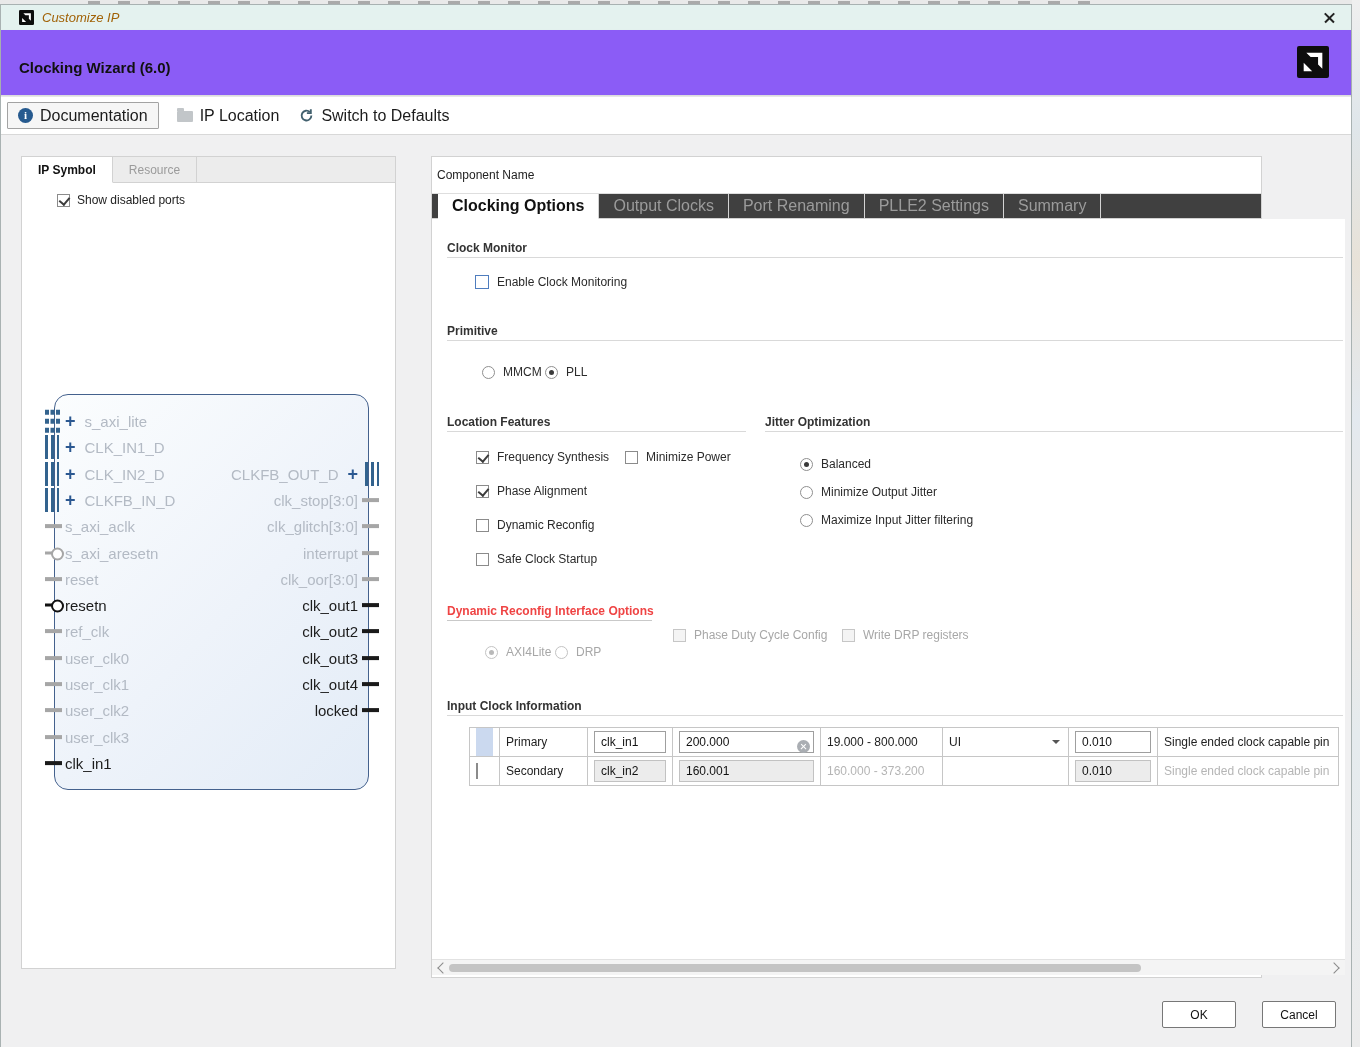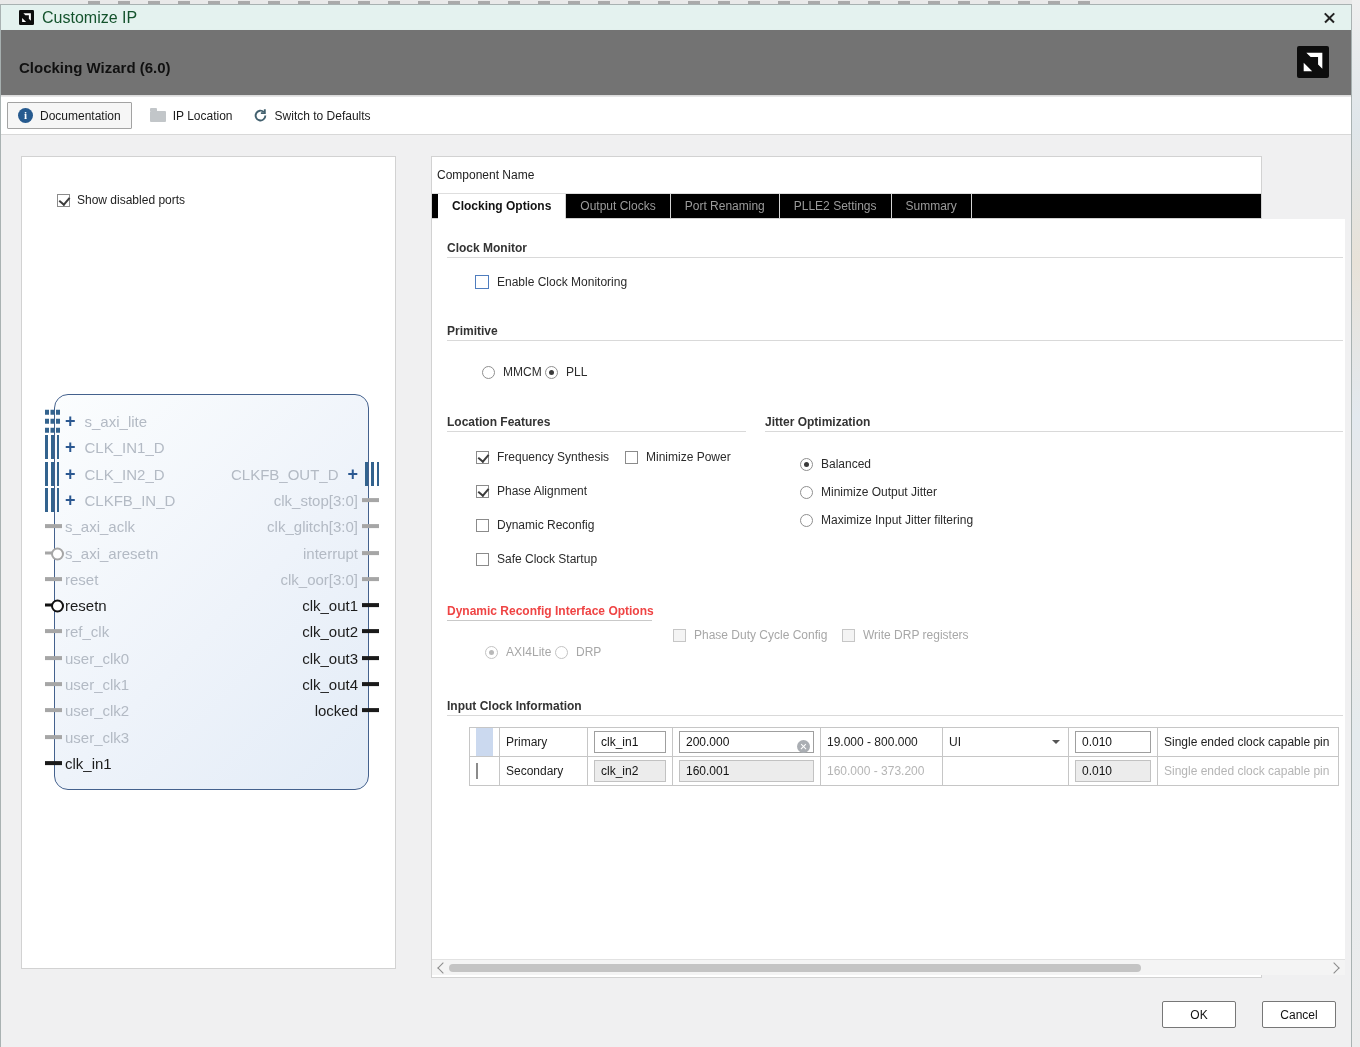--- a/index.html
+++ b/index.html
@@ -11,35 +11,35 @@
   .top-noise { position:absolute; top:1px; left:88px; width:1010px; height:3px;
     background:repeating-linear-gradient(90deg,#6a6a6a 0 12px,transparent 12px 30px); opacity:.5; }
 
   .dialog { position:absolute; left:0; top:4px; width:1352px; height:1043px; background:#f0f0f1;
     border:1px solid #a9b2b2; border-bottom:none; }
 
   
   .titlebar { position:absolute; left:0; top:0; width:100%; height:25px; background:#e4f2ef;
     display:flex; align-items:center; padding:0 10px; }
   .titlebar .logo { width:15px; height:15px; margin:0 8px 0 8px; flex:none; }
-  .titlebar .title { font-size:16px; color:#14532d; }
+  .titlebar .title { font-size:13px; color:#a16207;font-style:italic; }
   .close-btn { position:absolute; right:10px; top:2px; width:22px; height:22px; cursor:pointer; }
   .close-btn::before,.close-btn::after { content:""; position:absolute; left:4px; top:10px; width:13px; height:1.6px; background:#222; }
   .close-btn::before { transform:rotate(45deg); } .close-btn::after { transform:rotate(-45deg); }
 
   
-  .header { position:absolute; left:0; top:25px; width:100%; height:66px; background:#737373;
+  .header { position:absolute; left:0; top:25px; width:100%; height:66px; background:#8b5cf6;
     border-bottom:1px solid #dcdcdc; box-shadow:0 1px 2px rgba(0,0,0,0.06); }
   .header .h-title { position:absolute; left:18px; top:29px; font-size:15px; font-weight:bold; color:#111; }
   .header .brand { position:absolute; right:22px; top:16px; width:32px; height:32px; }
 
   
   .toolbar { position:absolute; left:0; top:92px; width:100%; height:38px; background:#fff;
     border-bottom:1px solid #d8d8d8; display:flex; align-items:center; padding-left:6px; }
-  .tb-btn { display:flex; align-items:center; gap:7px; font-size:12px; color:#1b1b1b; padding:0 10px; height:27px; cursor:pointer; }
+  .tb-btn { display:flex; align-items:center; gap:7px; font-size:16px; color:#1b1b1b; padding:0 10px; height:27px; cursor:pointer; }
   .tb-btn.bordered { border:1px solid #a3a3a3; background:#f6f6f6; border-radius:1px; margin-right:8px; }
   .info-ic { width:15px; height:15px; border-radius:50%; background:#265a8f; position:relative; flex:none; }
   .info-ic::after { content:"i"; position:absolute; left:0; top:1px; width:100%; text-align:center;
     color:#fff; font-size:11px; font-weight:bold; font-family:"Liberation Serif", serif; }
   .folder-ic { width:16px; height:11px; background:#c2c6c9; border-radius:1px; position:relative; flex:none; margin-top:2px; }
   .folder-ic::before { content:""; position:absolute; left:0; top:-3px; width:7px; height:3px; background:#c2c6c9; border-radius:1px 1px 0 0; }
 
   
   .left-panel { position:absolute; left:20px; top:151px; width:375px; height:813px; background:#fff; border:1px solid #d2d2d2; }
   .lp-tabs { height:26px; background:#ececec; border-bottom:1px solid #d2d2d2; display:flex; font-size:12px; }
@@ -87,22 +87,22 @@
   .right-panel { position:absolute; left:430px; top:151px; width:831px; height:822px; background:#fff; border:1px solid #d2d2d2; }
   .cn-row { position:absolute; left:0; top:0; width:100%; height:36px; display:flex; align-items:center; padding-left:5px; }
   .cn-row label { font-size:12px; color:#222; margin-right:8px; }
   .cn-input-wrap { position:relative; flex:1; margin-right:8px; }
   .cn-input-wrap input { width:100%; height:22px; border:1px solid #adadad; font-size:12px; padding:0 22px 0 6px; color:#111; font-family:"Liberation Sans",sans-serif; }
   .clear-ic { position:absolute; width:13px; height:13px; border-radius:50%; background:#aaaeb3; cursor:pointer; }
   .clear-ic::before,.clear-ic::after { content:""; position:absolute; left:3px; top:6px; width:7px; height:1.4px; background:#fff; }
   .clear-ic::before { transform:rotate(45deg); } .clear-ic::after { transform:rotate(-45deg); }
   .cn-input-wrap .clear-ic { right:5px; top:5px; }
 
-  .rp-tabs { position:absolute; left:0; top:36px; width:100%; height:26px; background:#000000;
-    border-top:1px solid #dedede; border-bottom:1px solid #d2d2d2; display:flex; font-size:12px; padding-left:6px; }
+  .rp-tabs { position:absolute; left:0; top:36px; width:100%; height:26px; background:#404040;
+    border-top:1px solid #dedede; border-bottom:1px solid #d2d2d2; display:flex; font-size:16px; padding-left:6px; }
   .rp-tab { padding:0 14px; display:flex; align-items:center; color:#9b9b9b; border-right:1px solid #d4d4d4; cursor:pointer; }
   .rp-tab.active { background:#fff; color:#111; font-weight:bold; border-right:1px solid #d2d2d2; margin-bottom:-1px; border-bottom:1px solid #fff; }
 
   .rp-content { position:absolute; left:0; top:62px; width:913px; height:740px; background:#fff; overflow:hidden; }
   .sec-title { position:absolute; font-size:12px; font-weight:bold; color:#333; }
   .sec-title.disabled { color:#ef4444; }
   .rule { position:absolute; height:1px; background:#d9d9d9; }
   .ctl { position:absolute; display:flex; align-items:center; gap:8px; font-size:12px; color:#2b2b2b; }
   .ctl.disabled { color:#a7a7a7; }
   .ctl .lbl { cursor:default; }
@@ -177,20 +177,24 @@
     <div class="tb-btn">
       <svg width="15" height="15" viewBox="0 0 16 16">
         <path d="M13.2 8a5.2 5.2 0 1 1-1.7-3.8" fill="none" stroke="#42606e" stroke-width="2"></path>
         <path d="M12.6 1.2v4.2H8.4" fill="none" stroke="#42606e" stroke-width="2"></path>
       </svg>
       <span>Switch to Defaults</span>
     </div>
   </div>
 
   <div class="left-panel">
+    <div class="lp-tabs">
+      <div class="lp-tab active">IP Symbol</div>
+      <div class="lp-tab">Resource</div>
+    </div>
     <div class="lp-check">
       <span class="cb checked"></span>
       <span class="lbl">Show disabled ports</span>
     </div>
 
     <div class="ip-block">
 
       <div class="port-row left" style="top:13px">
         <span class="stub l stub-dots"></span>
         <span class="plus">+</span>

